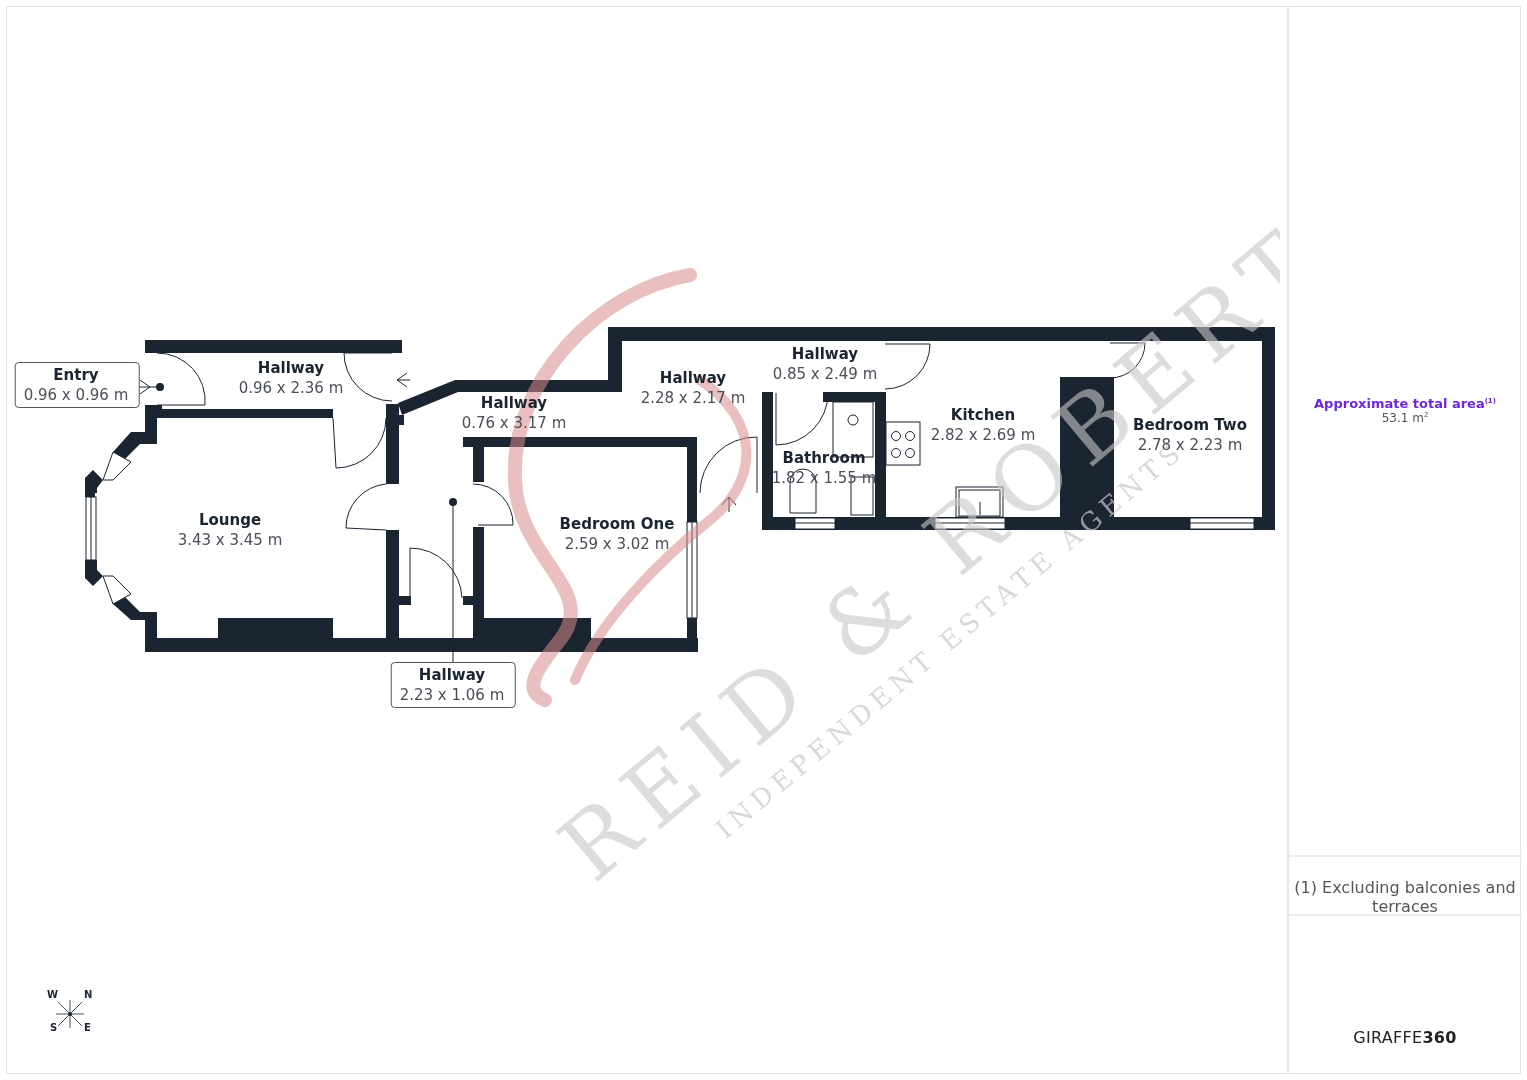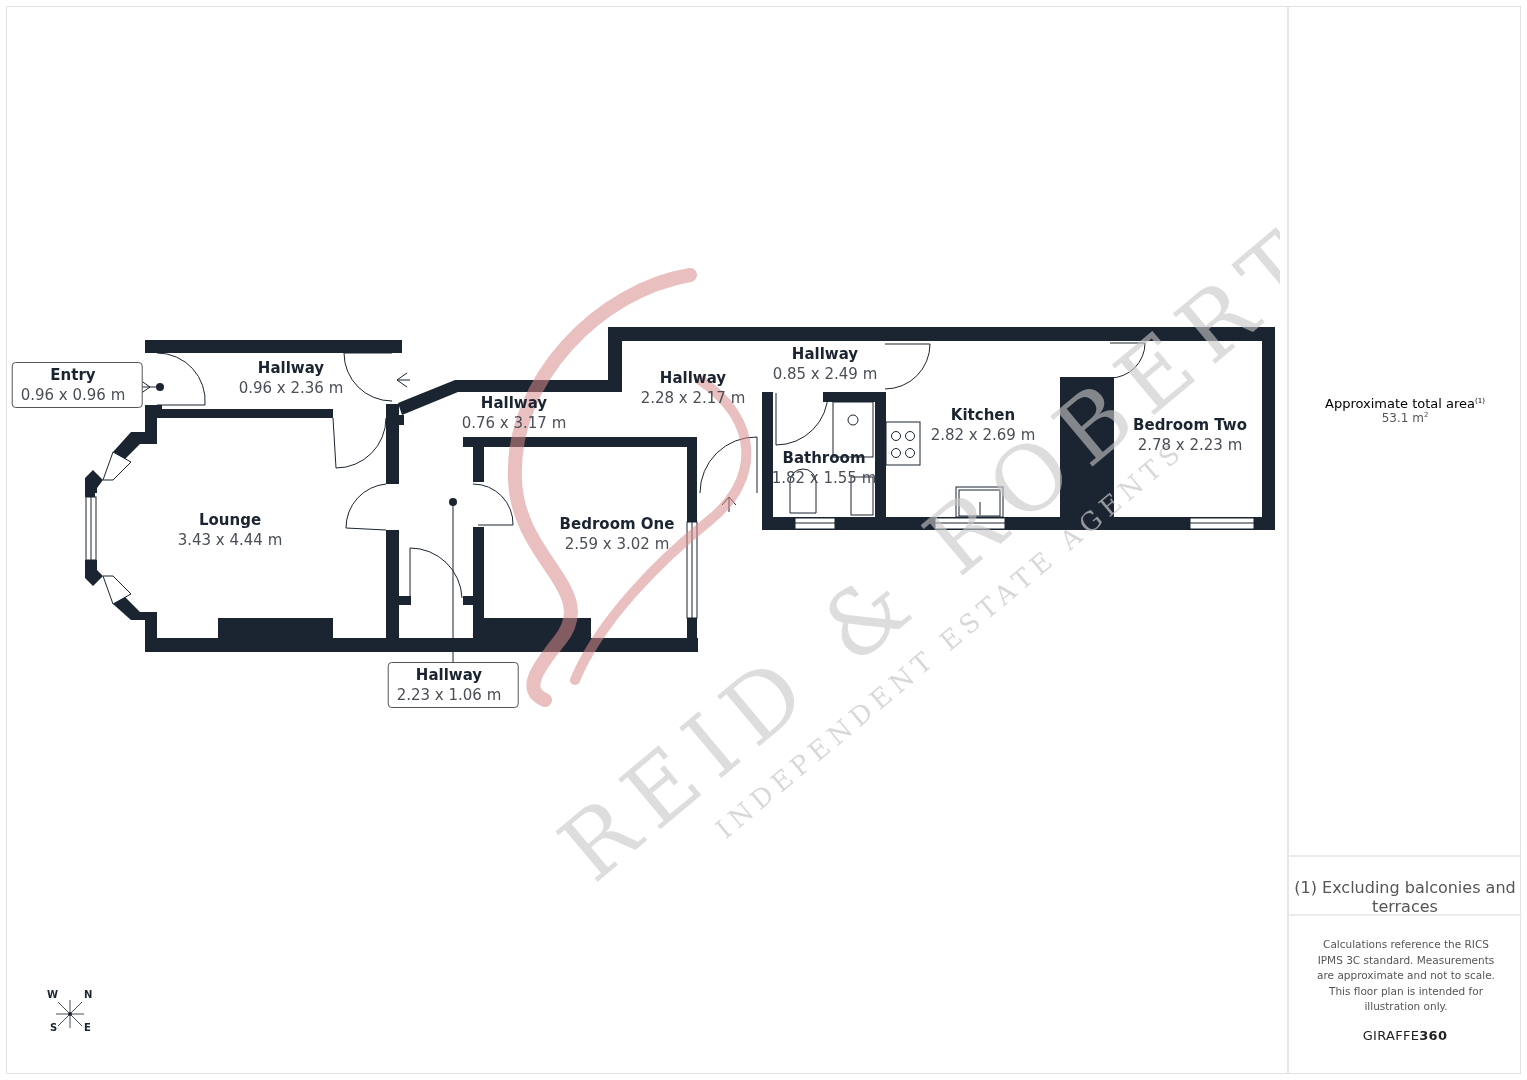--- a/index.html
+++ b/index.html
@@ -4,37 +4,37 @@
 <style>
   html, body { margin: 0; padding: 0; background: #ffffff; }
   body { width: 1527px; height: 1080px; position: relative; overflow: hidden;
          font-family: "DejaVu Sans", sans-serif; color: #1b2431; }
   .frame { position: absolute; left: 6px; top: 6px; width: 1515px; height: 1068px;
            border: 1px solid #e2e2e2; box-sizing: border-box; }
   .side-panel { position: absolute; left: 1287px; top: 6px; width: 234px; height: 1068px;
                 border-left: 2px solid #e6e6e6; box-sizing: border-box; }
   .side-divider { position: absolute; left: 0; width: 100%; height: 2px; background: #ececec; }
   .area-block { position: absolute; left: 0; top: 390px; width: 100%; text-align: center; }
-  .area-title { font-size: 13px; font-weight: normal; color: #000000; }
+  .area-title { font-size: 13px; font-weight: bold; color: #6d28d9; }
   .area-title sup { font-size: 7px; }
   .area-value { font-size: 12px; color: #555; }
   .area-value sup { font-size: 7px; }
   .footnote { position: absolute; left: 0; top: 872px; width: 100%; text-align: center;
               font-size: 16px; color: #555; }
   .disclaimer { position: absolute; left: 22px; top: 931px; width: 190px; text-align: center;
                 font-size: 10.5px; color: #555; line-height: 15.5px; }
   .brand { position: absolute; left: 0; top: 1022px; width: 100%; text-align: center;
-           font-size: 13px; color: #222; letter-spacing: 0.3px; }
+           font-size: 16px; color: #222; letter-spacing: 0.3px; }
   .brand b { font-weight: bold; }
 
   .plan { position: absolute; left: 0; top: 0; width: 1280px; height: 1080px; }
   .room-label { position: absolute; text-align: center; transform: translateX(-50%); white-space: nowrap; }
   .room-name { font-size: 15px; font-weight: bold; color: #1b2431; }
   .room-dim { font-size: 15px; color: #4a4f57; margin-top: 2px; }
-  .boxed { border: 1px solid #555; border-radius: 4px; background: #fff; padding: 3px 16px 3px 8px; }
+  .boxed { border: 1px solid #555; border-radius: 4px; background: #fff; padding: 3px 10px 3px 8px; }
 
   .compass { position: absolute; left: 44px; top: 986px; width: 54px; height: 52px; }
   .compass span { position: absolute; font-size: 10px; font-weight: bold; color: #1b2431; }
 
   .watermark { position: absolute; left: 0; top: 0; width: 1280px; height: 1080px; pointer-events: none; }
 </style>
 </head>
 <body>
 
 <div class="frame"></div>
@@ -168,21 +168,21 @@
 <div class="room-label boxed" style="left:77px; top:362px;">
   <div class="room-name">Entry</div>
   <div class="room-dim">0.96 x 0.96 m</div>
 </div>
 <div class="room-label" style="left:291px; top:359px;">
   <div class="room-name">Hallway</div>
   <div class="room-dim">0.96 x 2.36 m</div>
 </div>
 <div class="room-label" style="left:230px; top:495px;margin-top:16px;">
   <div class="room-name">Lounge</div>
-  <div class="room-dim">3.43 x 4.44 m</div>
+  <div class="room-dim">3.43 x 3.45 m</div>
 </div>
 <div class="room-label" style="left:514px; top:394px;">
   <div class="room-name">Hallway</div>
   <div class="room-dim">0.76 x 3.17 m</div>
 </div>
 <div class="room-label boxed" style="left:453px; top:662px;">
   <div class="room-name">Hallway</div>
   <div class="room-dim">2.23 x 1.06 m</div>
 </div>
 <div class="room-label" style="left:605px; top:515px;margin-left:12px;">
@@ -222,17 +222,16 @@
     <div class="area-title">
       <span>Approximate total area</span><sup>(1)</sup>
     </div>
     <div class="area-value">
       <span>53.1 m</span><sup>2</sup>
     </div>
   </div>
   <div class="side-divider" style="top:849px;"></div>
   <div class="footnote">(1) Excluding balconies and terraces</div>
   <div class="side-divider" style="top:908px;"></div>
-  <div class="disclaimer">Calculations reference the RICS IPMS 3C standard. Measurements are approximate and not to scale. This floor plan is intended for illustration only.</div>
   <div class="brand">
     <span>GIRAFFE</span><b>360</b>
   </div>
 </div>
 
 </body></html>

